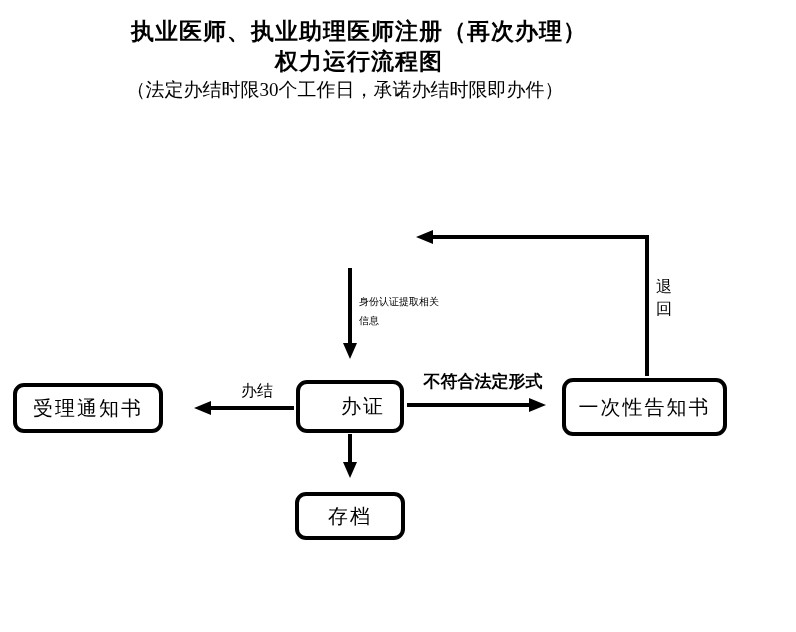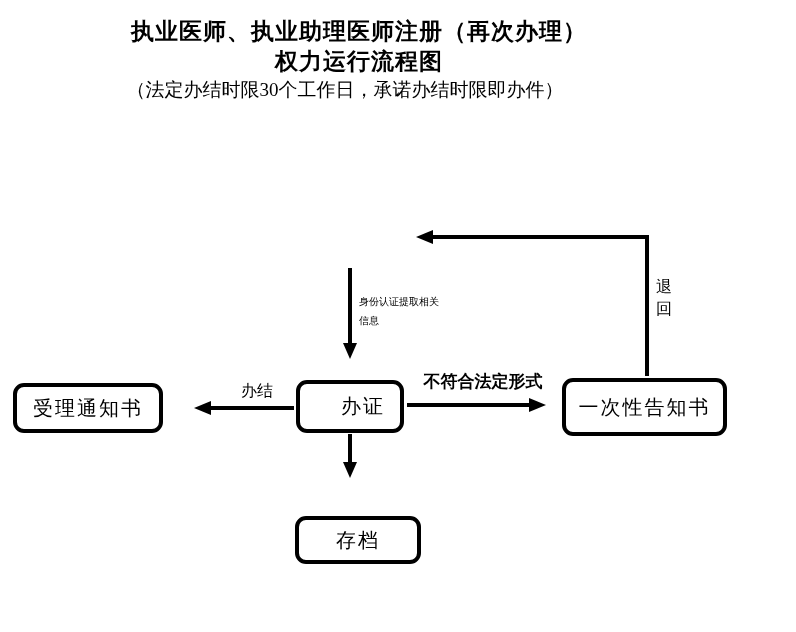--- a/index.html
+++ b/index.html
@@ -45,21 +45,21 @@
     align-items: center;
     justify-content: center;
     font-size: 20px;
     letter-spacing: 2px;
     z-index: 2;
   }
   .node-applicant   { left: 297px; top: 211px; width: 108px; height: 54px; }
   .node-process     { left: 296px; top: 380px; width: 108px; height: 53px; padding-left: 26px; }
   .node-acceptance  { left: 13px;  top: 383px; width: 150px; height: 50px; }
   .node-onetime     { left: 562px; top: 378px; width: 165px; height: 58px; }
-  .node-archive     { left: 295px; top: 492px; width: 126px; height: 48px; margin-top: 24px; }
+  .node-archive     { left: 295px; top: 492px; width: 110px; height: 48px; }
   .arrows-layer {
     position: absolute;
     left: 0;
     top: 0;
     width: 796px;
     height: 632px;
     z-index: 1;
   }
   .edge-label {
     position: absolute;

